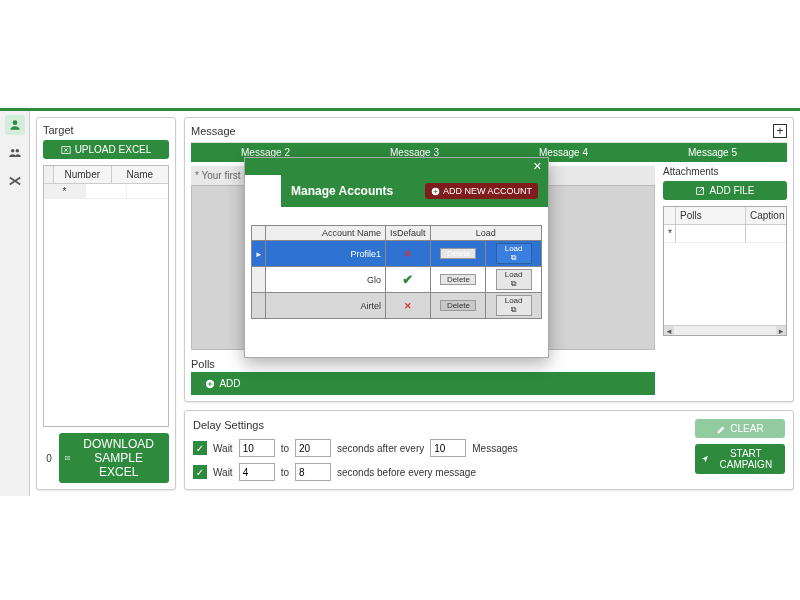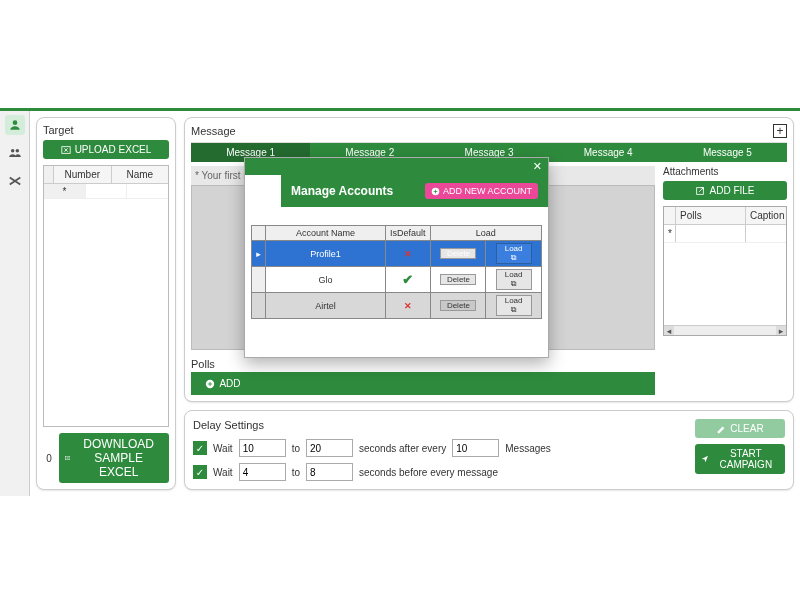--- a/index.html
+++ b/index.html
@@ -3,21 +3,21 @@
 <meta charset="utf-8">
 <style>
   * { box-sizing: border-box; font-family: Arial, sans-serif; }
   body { margin: 0; padding: 0; background: #fff; font-size: 11px; color: #333; }
   .top-bar { background: #2e8b3d; height: 3px; width: 100%; margin-top: 108px; }
   .main { display: flex; }
   .left-rail { width: 30px; background: #f1f1f1; border-right: 1px solid #ccc; display: flex; flex-direction: column; align-items: center; padding-top: 4px; gap: 8px; }
   .rail-icon { width: 20px; height: 20px; display:flex; align-items:center; justify-content:center; cursor:pointer; color:#555; }
   .rail-icon.active { background:#d4edda; color:#2e8b3d; border-radius:3px; }
   .content { flex:1; display:flex; gap:8px; padding:6px; background:#fff; }
-  .panel { background:#fff; border:1px solid #ccc; border-radius:8px; padding:6px; box-shadow:0 1px 2px rgba(0,0,0,0.1); }
+  .panel { background:#fff; border:1px solid #ccc; border-radius:3px; padding:6px; box-shadow:0 1px 2px rgba(0,0,0,0.1); }
   .target-panel { width:140px; display:flex; flex-direction:column; }
   .panel-title { font-size:11px; font-weight:normal; margin-bottom:4px; }
   .btn-green { background:#2e8b3d; color:#fff; border:none; border-radius:3px; padding:4px 6px; font-size:10px; cursor:pointer; display:flex; align-items:center; gap:4px; justify-content:center; }
   .target-table { flex:1; border:1px solid #bbb; margin:6px 0; background:#fff; overflow:auto; }
   .tt-head { display:flex; border-bottom:1px solid #ccc; background:#f5f5f5; }
   .tt-head div { flex:1; padding:3px 4px; border-right:1px solid #ccc; text-align:center; font-size:10px; }
   .tt-head div:last-child { border-right:none; }
   .tt-row { display:flex; border-bottom:1px solid #eee; }
   .tt-row > div { flex:1; padding:2px 4px; border-right:1px solid #eee; font-size:10px; height:14px; }
   .tt-row > div:last-child { border-right:none; }
@@ -46,33 +46,33 @@
   .att-head .c1 { width:12px; }
   .att-head .c2 { flex:1; }
   .att-head .c3 { width:40px; border-right:none; }
   .scroll-x { position:absolute; bottom:0; left:0; right:0; height:10px; background:#eee; border-top:1px solid #ccc; display:flex; justify-content:space-between; }
   .scroll-x span { width:10px; text-align:center; color:#555; font-size:9px; background:#ddd; }
   .delay-panel { padding:8px; display:flex; justify-content:space-between; align-items:flex-start; }
   .delay-left { display:flex; flex-direction:column; gap:6px; }
   .delay-title { font-size:11px; margin-bottom:2px; }
   .delay-row { display:flex; align-items:center; gap:6px; font-size:10px; }
   .chk { width:14px; height:14px; background:#2e8b3d; color:#fff; display:flex; align-items:center; justify-content:center; font-size:10px; cursor:pointer; }
-  .delay-row input[type=text] { width:47px; height:18px; border:1px solid #aaa; font-size:10px; padding:0 3px; }
+  .delay-row input[type=text] { width:36px; height:18px; border:1px solid #aaa; font-size:10px; padding:0 3px; }
   .delay-right { display:flex; flex-direction:column; gap:6px; }
   .btn-soft { background:#93cba1; }
   .wide { width:90px; }
   .modal-backdrop { position:absolute; top:40px; left:60px; width:305px; background:#fff; border:1px solid #aaa; box-shadow:0 6px 16px rgba(0,0,0,0.3); z-index:10; }
   .modal-close { background:#2e8b3d; display:flex; justify-content:flex-end; }
   .modal-close span { color:#fff; padding:2px 6px; cursor:pointer; font-size:11px; }
   .modal-head { background:#2e8b3d; color:#fff; padding:8px 10px; display:flex; justify-content:space-between; align-items:center;margin-left:36px; }
   .modal-title { font-size:12px; font-weight:bold; }
-  .btn-modal { background:#ec4899; color:#fff; border:none; border-radius:3px; padding:3px 6px; font-size:9px; cursor:pointer; display:flex; align-items:center; gap:3px; }
+  .btn-modal { background:#7f1d1d; color:#fff; border:none; border-radius:3px; padding:3px 6px; font-size:9px; cursor:pointer; display:flex; align-items:center; gap:3px; }
   .modal-body { padding:18px 6px 24px 6px; min-height:150px; }
   .acct-table { width:100%; border-collapse:collapse; font-size:9px; }
-  .acct-table th, .acct-table td { border:1px solid #888; padding:2px 4px; text-align:center; background:#fff; }
+  .acct-table th, .acct-table td { border:1px solid #888; padding:2px 4px; text-align:right; background:#fff; }
   .acct-table th { background:#efefef; font-weight:normal; }
   .acct-table .rowhead { width:14px; background:#efefef; }
   .acct-table tr.selected td { background:#2e72d2; color:#fff; }
   .acct-table tr.selected .rowhead { background:#2e72d2; color:#fff; }
   .acct-table tr.hover td { background:#d8d8d8; }
   .icon-x { color:#d33; font-weight:bold; text-align:center; display:block; }
   .icon-check { color:#2e8b3d; font-weight:bold; text-align:center; display:block; font-size:13px; line-height:1; }
   .cell-btn { display:inline-block; background:#e6e6e6; border:1px solid #999; padding:0 6px; font-size:8px; text-align:center; cursor:pointer; width:36px; }
   tr.selected .cell-btn.load { background:#3a7fe0; border-color:#2a5fa0; color:#fff; }
   svg { display:block; }
@@ -140,21 +140,20 @@
       </div>
     </div>
 
     <div class="right-col">
       <div class="panel message-panel">
         <div class="msg-header">
           <span>Message</span>
           <div class="plus-box">+</div>
         </div>
         <div class="tabs">
-          <div class="tab active">Message 1</div>
           <div class="tab">Message 2</div>
           <div class="tab">Message 3</div>
           <div class="tab">Message 4</div>
           <div class="tab">Message 5</div>
         </div>
         <div class="msg-body">
           <div class="editor-col">
             <div class="editor-label">* Your first message</div>
             <div class="editor-area"></div>
             <div class="polls-bar">

